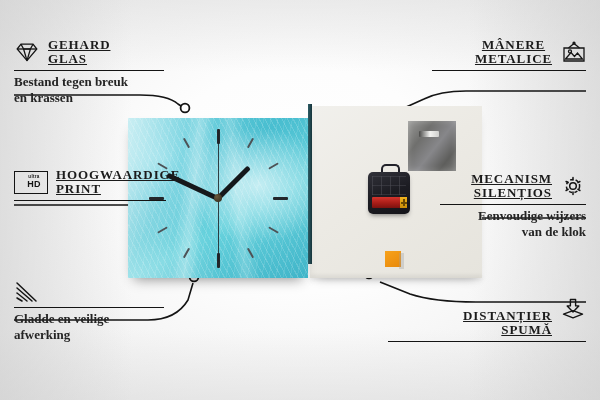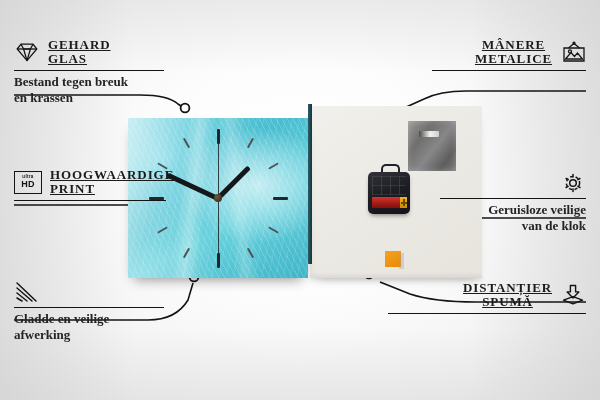--- a/index.html
+++ b/index.html
@@ -132,20 +132,21 @@
     font-family:"Liberation Serif", serif;
     font-size:13px;line-height:16px;color:#242424;white-space:pre-line;font-weight:bold;
   }
   .cl-desc.right{text-align:right;}
   .ico{width:26px;height:22px;flex:0 0 auto;color:#141414;}
   .ico svg{display:block;width:100%;height:100%;}
   .ico.box{
     width:26px;height:21px;border:1.6px solid #141414;
     display:flex;flex-direction:column;align-items:center;justify-content:center;
     line-height:1;
+    padding-left:6px;
   }
   .ico.box .u{font-family:"Liberation Sans",sans-serif;font-size:4.5px;letter-spacing:.3px;font-weight:700;}
   .ico.box .hd{font-family:"Liberation Sans",sans-serif;font-size:9px;font-weight:700;letter-spacing:.2px;}
 
   svg.leaders{position:absolute;left:0;top:0;width:600px;height:400px;pointer-events:none;}
 </style>
 </head>
 <body>
 
 <div id="stage">
@@ -271,38 +272,40 @@
           <circle cx="10" cy="10.4" r="1.5"></circle>
         </g>
           </svg>
       </span>
     </div>
     <div class="rule"></div>
   </div>
 
   <div class="callout" style="left:440px;top:172px;width:146px;text-align:right;">
     <div class="cl-head right">
+      <span class="cl-title" style="text-align:right;">MECANISM
+SILENȚIOS</span>
       <span class="ico">
         <svg viewBox="0 0 26 22">
             <g fill="none" stroke="currentColor" stroke-width="1.5">
           <circle cx="13" cy="11" r="3.3"></circle>
           <path d="M13 2.6 v2.3 M13 17.1 v2.3 M6.1 6.5 l2 1.2 M17.9 14.3 l2 1.2 M6.1 15.5 l2 -1.2 M17.9 7.7 l2 -1.2" stroke-linecap="round"></path>
           <circle cx="13" cy="11" r="6.6" stroke-dasharray="3.2 2.4"></circle>
         </g>
           </svg>
       </span>
     </div>
     <div class="rule"></div>
-    <div class="cl-desc right">Geruisloze veilige
+    <div class="cl-desc right">Eenvoudige wijzers
 van de klok</div>
   </div>
 
   <div class="callout" style="left:388px;top:281px;width:198px;text-align:right;">
     <div class="cl-head right">
-      <span class="cl-title" style="text-align:center;">DISTANȚIER
+      <span class="cl-title" style="text-align:right;margin-top:28px;">DISTANȚIER
 SPUMĂ</span>
       <span class="ico">
         <svg viewBox="0 0 26 22">
             <g fill="none" stroke="currentColor" stroke-width="1.4" stroke-linejoin="round">
           <path d="M10.4 1.5 h5.2 v6.4 h3.2 L13 14 L7.2 7.9 h3.2 Z"></path>
           <path d="M13 12.6 L22.5 16.2 L13 19.8 L3.5 16.2 Z"></path>
         </g>
           </svg>
       </span>
     </div>

